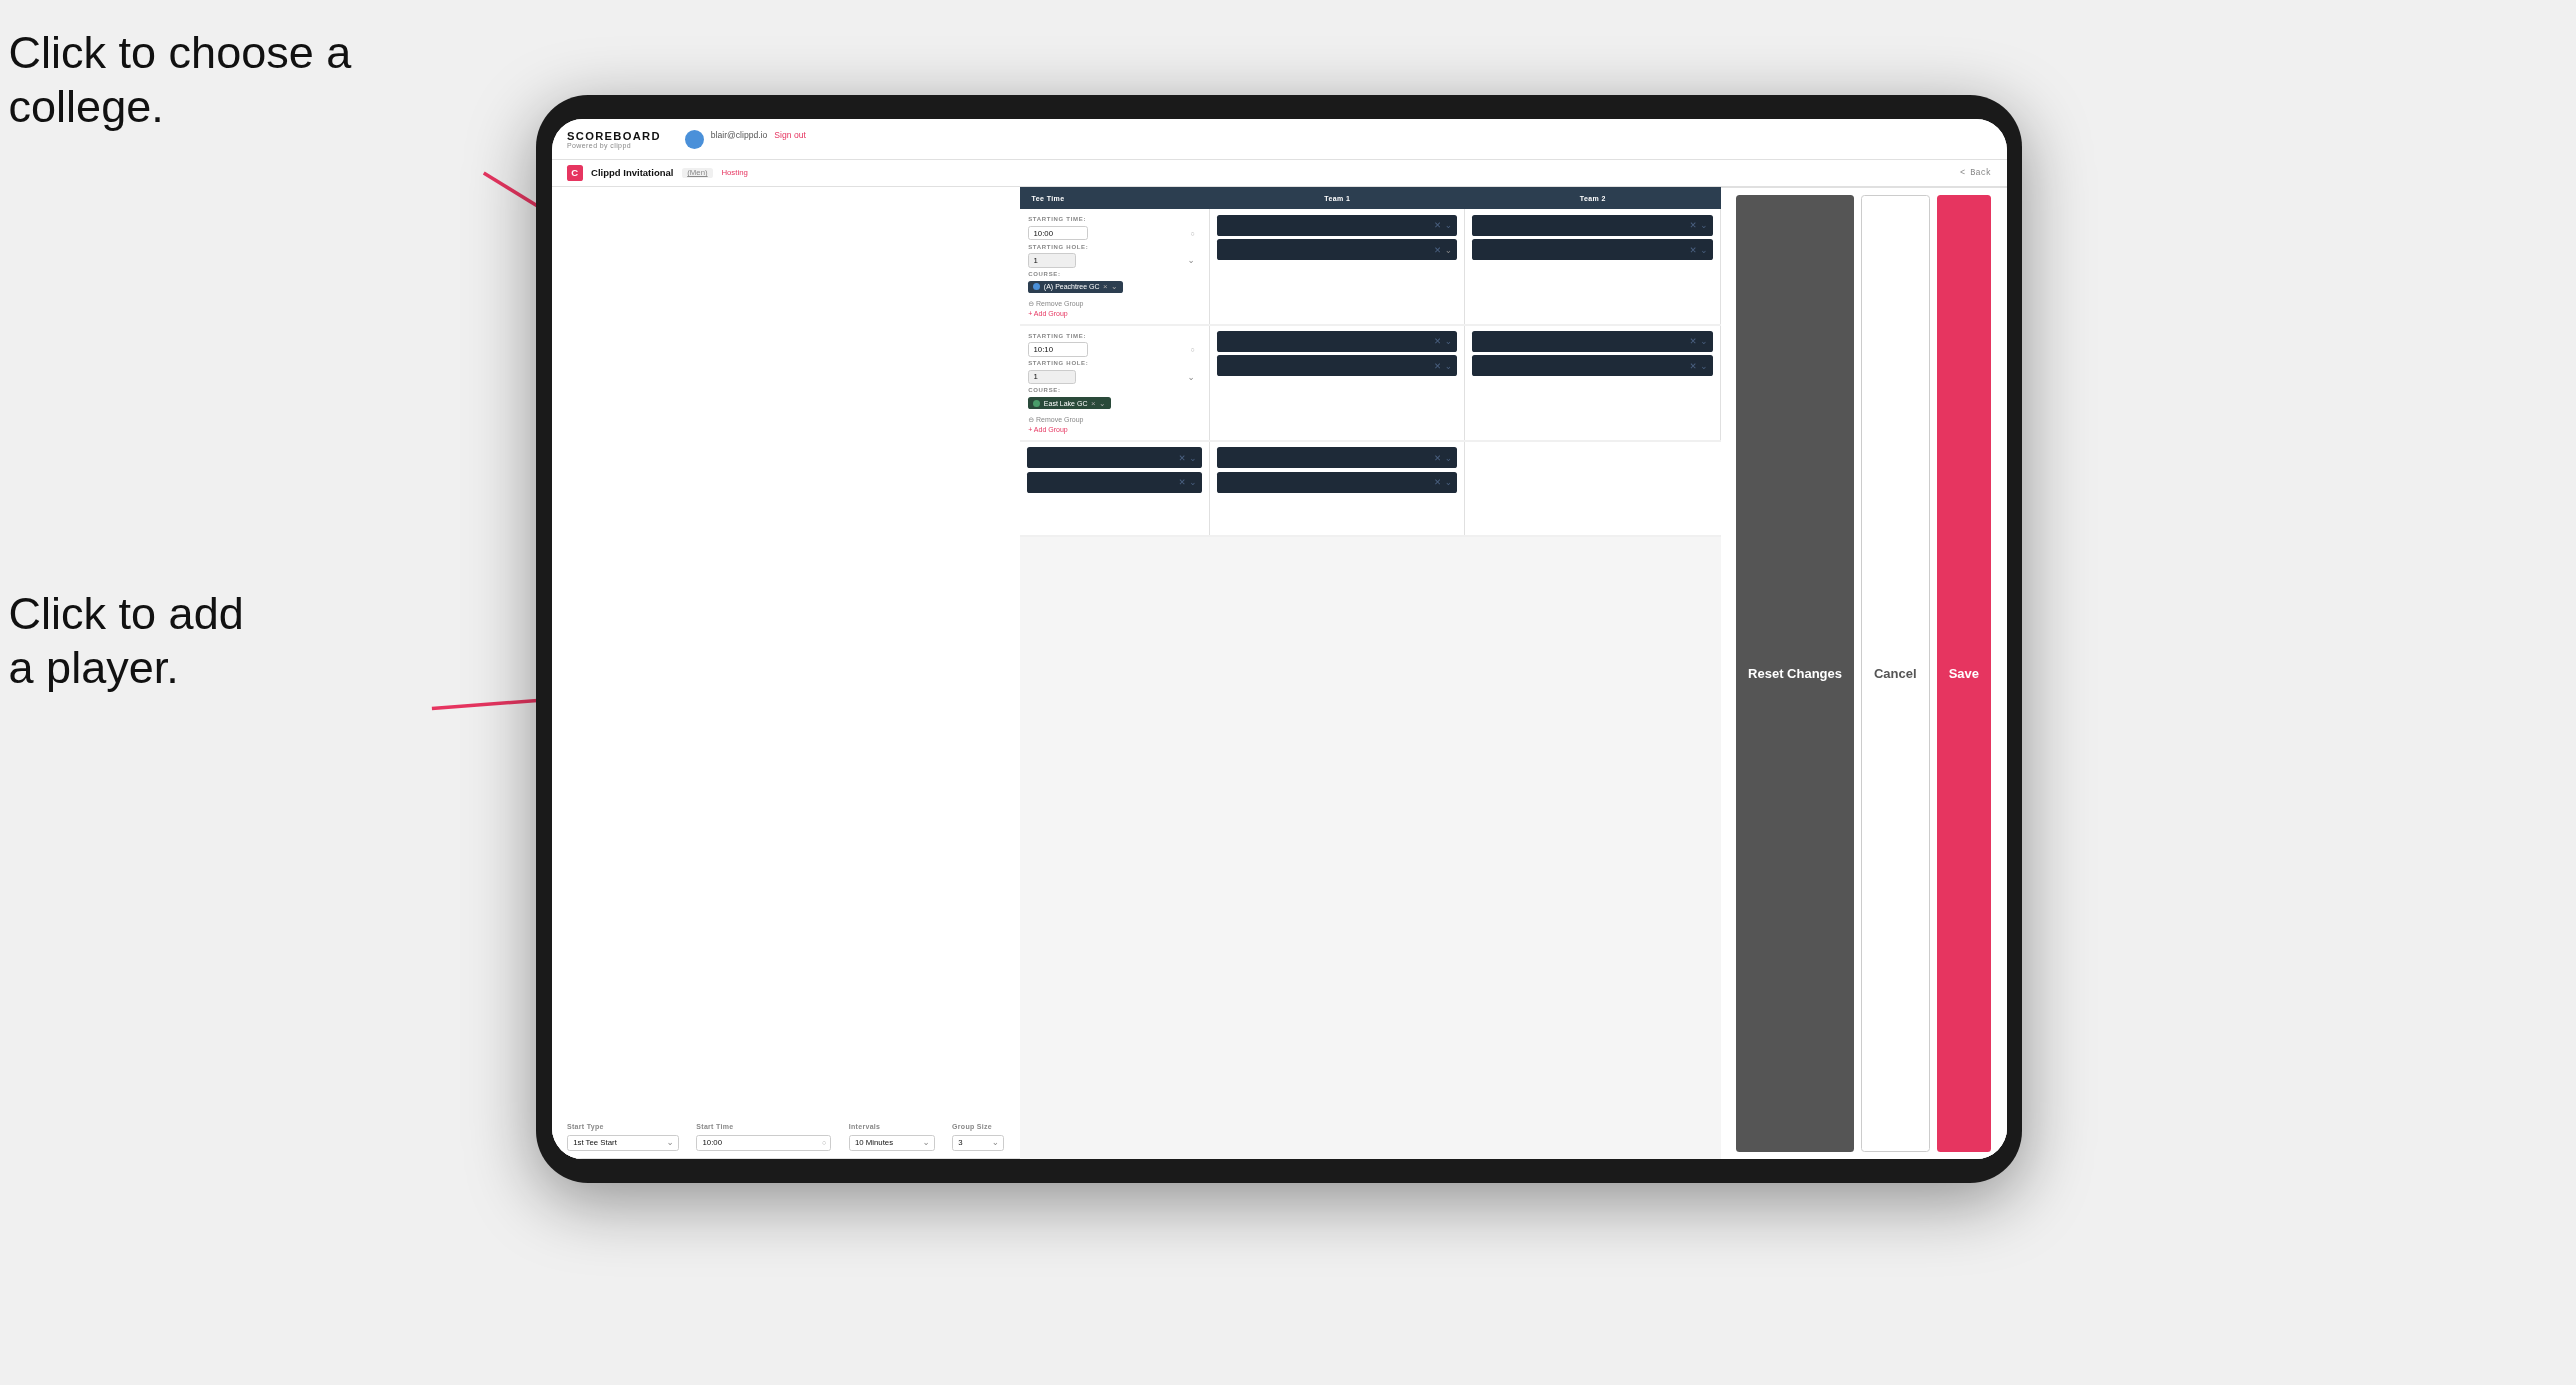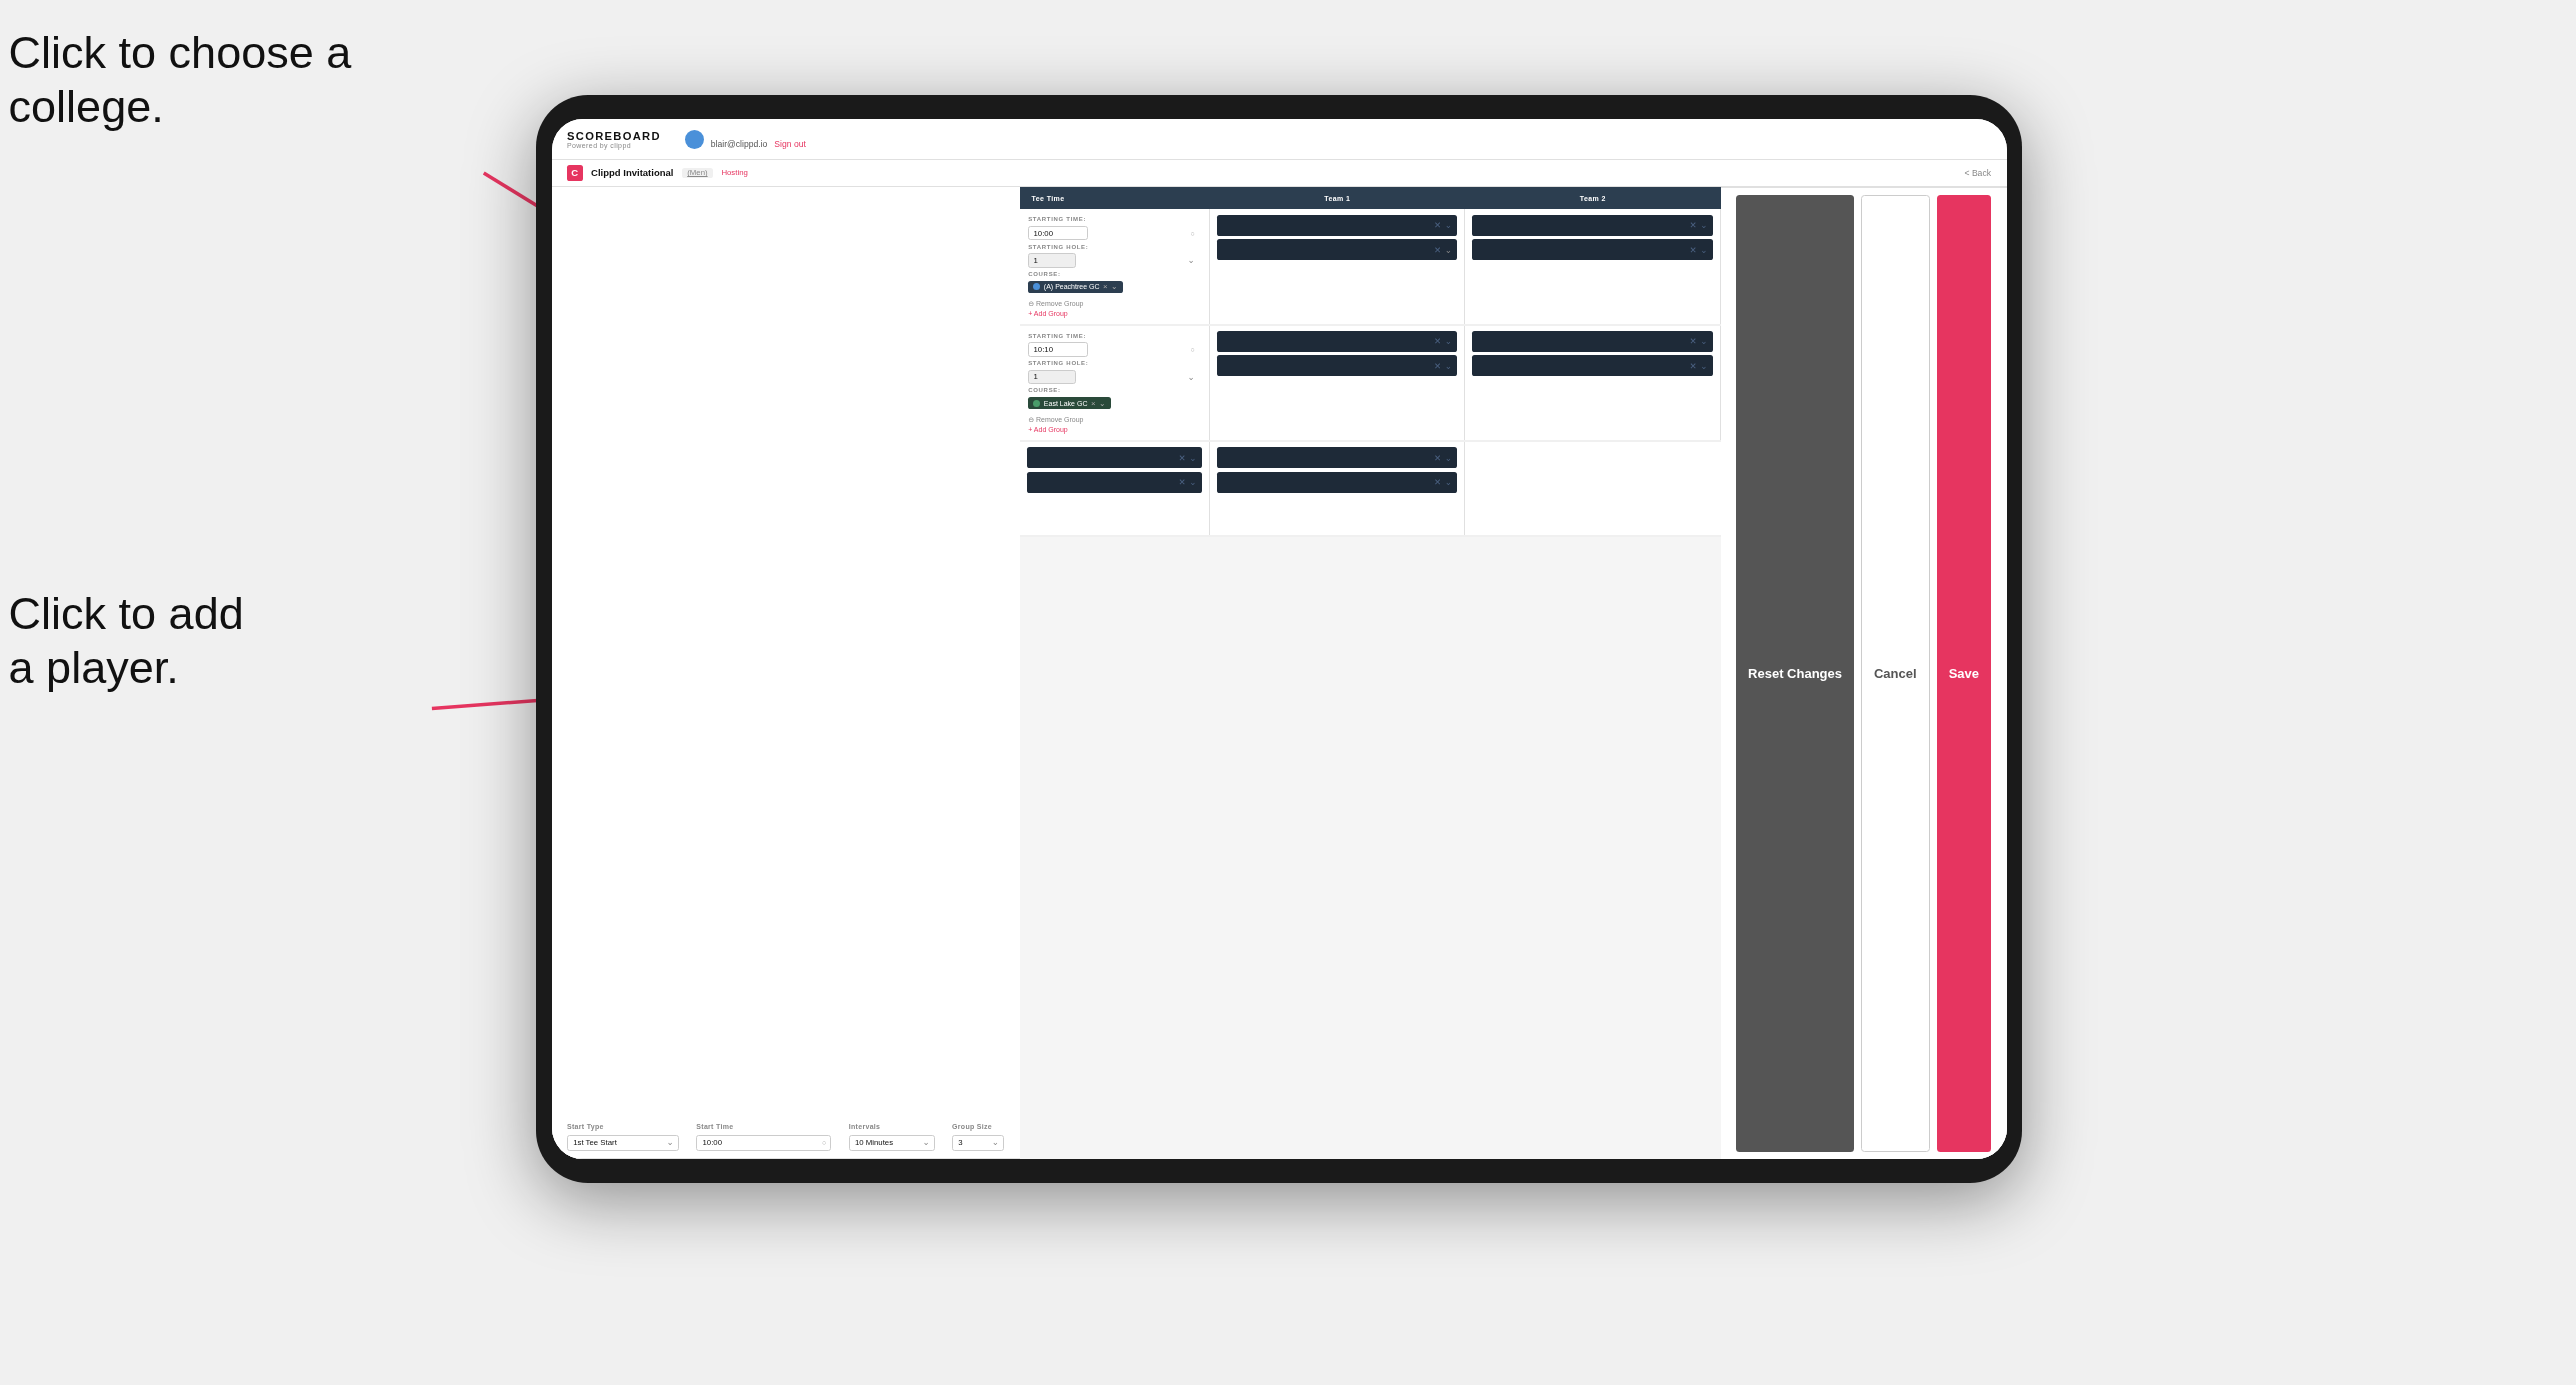--- a/index.html
+++ b/index.html
@@ -93,21 +93,21 @@
       letter-spacing: 0.4px;
       cursor: pointer;
       border-bottom: 1.7px solid transparent;
     }
     .nav-link.active {
       color: #111;
       border-bottom: 1.7px solid #e63560;
     }
     .nav-right {
       display: flex;
-      align-items: flex-end;
+      align-items: flex-start;
       gap: 7px;
       font-size: 8.6px;
       color: #555;
     }
     .user-avatar {
       width: 19px;
       height: 19px;
       background: #4a90d9;
       border-radius: 50%;
     }
@@ -149,20 +149,21 @@
     }
     .sub-badge2 {
       font-size: 7.8px;
       color: #e63560;
     }
     .back-btn {
       margin-left: auto;
       font-size: 8.6px;
       color: #888;
       cursor: pointer;
+      font-family: Liberation Mono, monospace;
     }
 
     
     .content {
       flex: 1;
       overflow: hidden;
       display: flex;
       flex-direction: row;
       background: #f5f5f5;
     }

